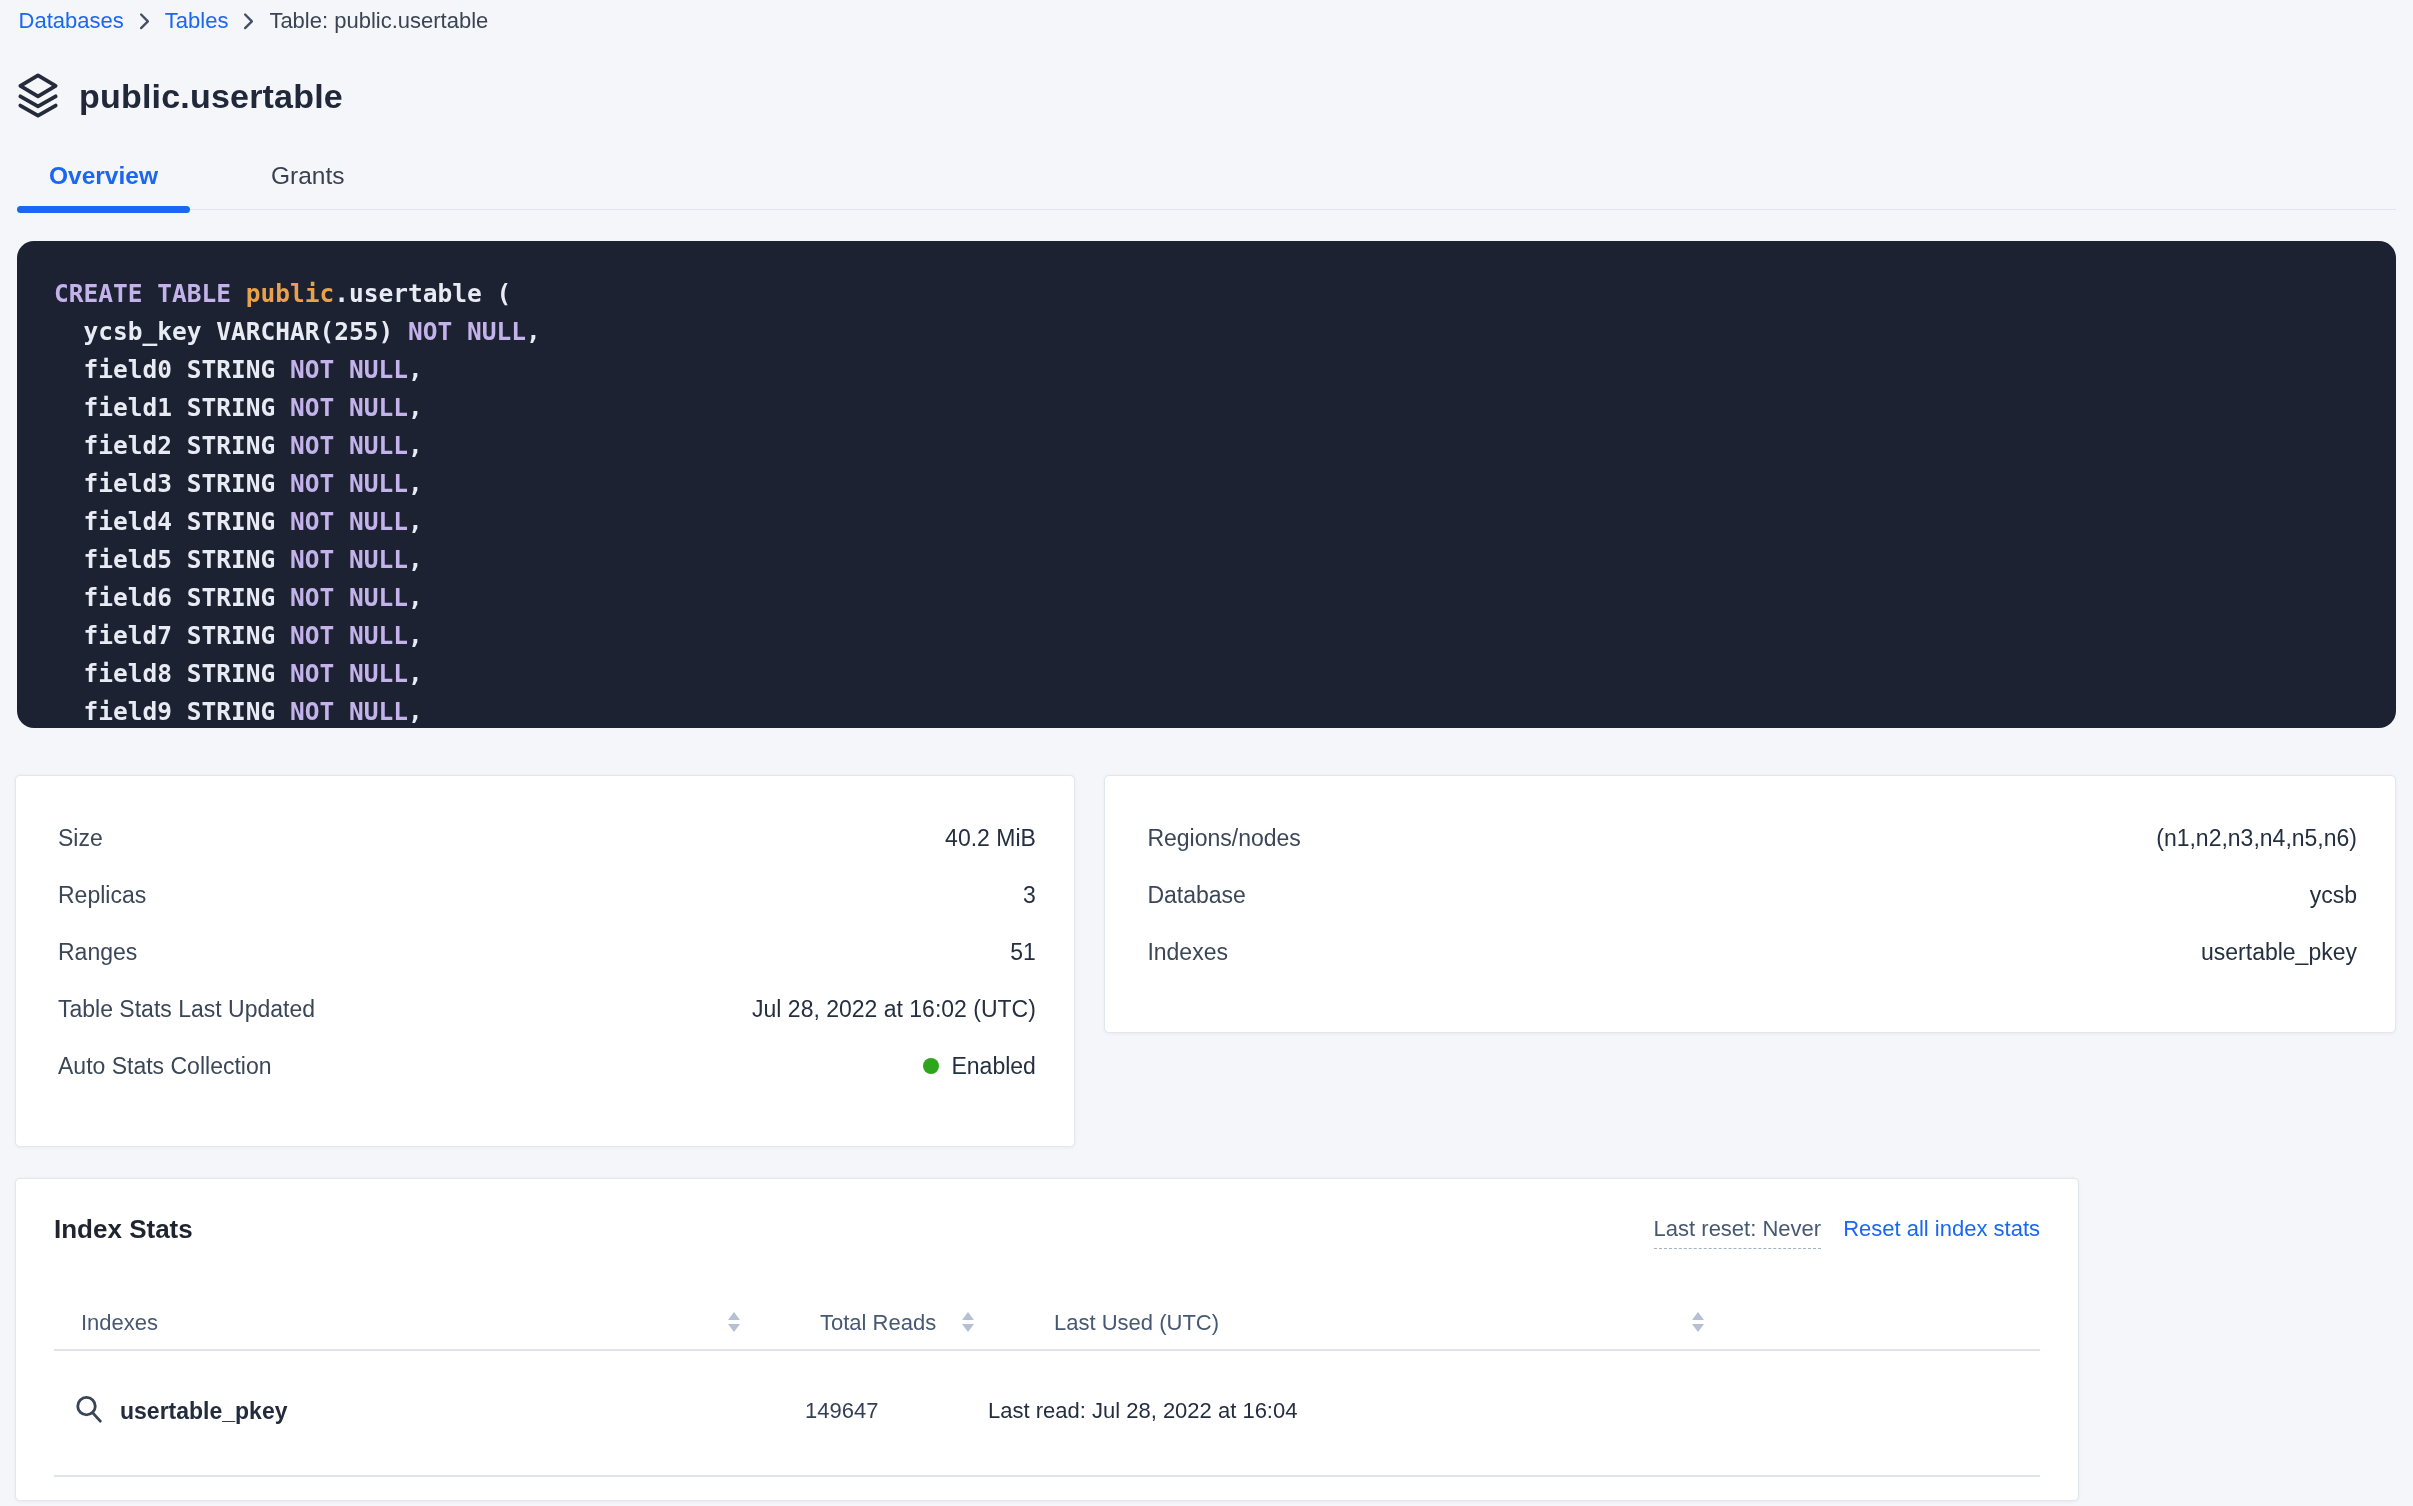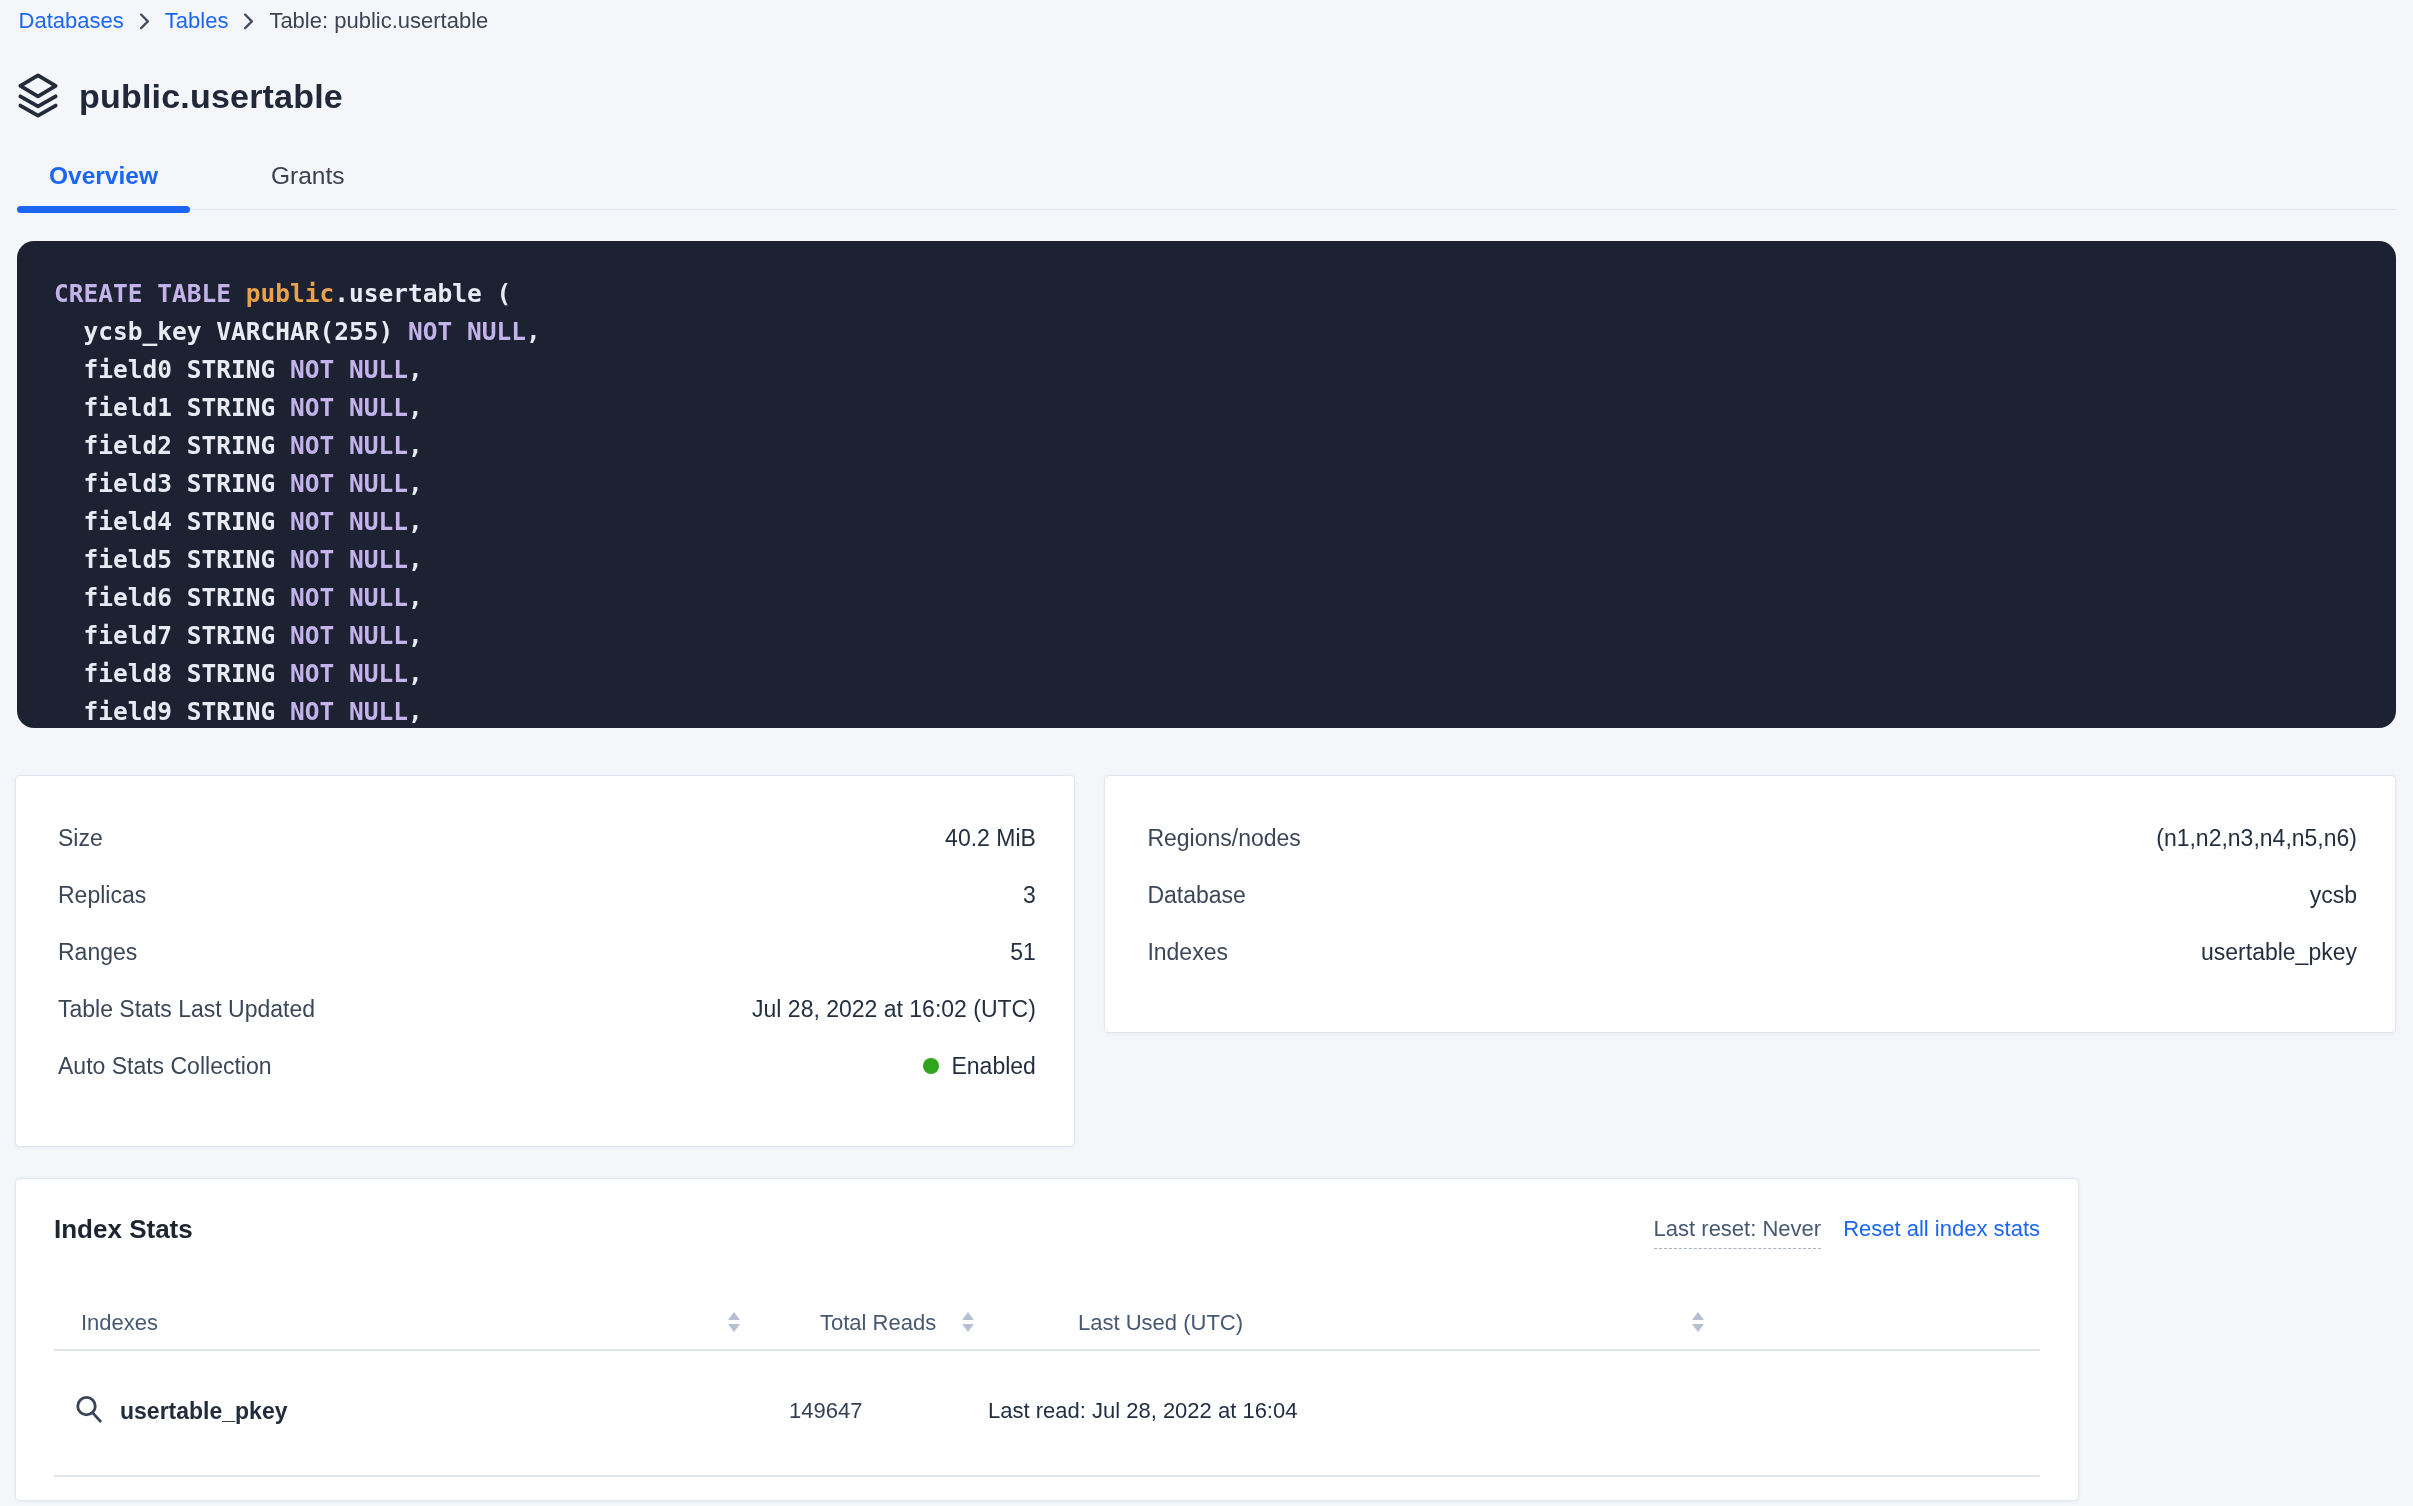--- a/index.html
+++ b/index.html
@@ -98,32 +98,32 @@
   .last-reset {
     font-size: 22px; color: #475872;
     border-bottom: 1.7px dashed #a8b1c0; padding-bottom: 6.7px; cursor: default;
   }
   .reset-link { font-size: 22px; color: #1b66f2; text-decoration: none; cursor: pointer; }
 
   .itable-header { position: relative; height: 34px; margin-top: 61px; }
   .ith { position: absolute; top: 0; font-size: 22px; color: #475872; cursor: pointer; }
   .ith.c-indexes { left: 27px; }
   .ith.c-reads   { left: 766px; }
-  .ith.c-used    { left: 1024px; }
+  .ith.c-used    { left: 1000px; }
   .sort-icon { position: absolute; top: 1.7px; display: inline-flex; flex-direction: column; gap: 4.2px; align-items: center; cursor: pointer; }
   .sort-icon.a1 { left: 674px; } .sort-icon.a2 { left: 908px; } .sort-icon.a3 { left: 1638px; }
   .tri-up    { width: 0; height: 0; border-left: 6.7px solid transparent; border-right: 6.7px solid transparent; border-bottom: 8.4px solid #b7c0d3; }
   .tri-down  { width: 0; height: 0; border-left: 6.7px solid transparent; border-right: 6.7px solid transparent; border-top: 8.4px solid #b7c0d3; }
 
   .itable-divider { height: 1.7px; background: #dfe4ec; margin-top: 5px; }
   .irow { position: relative; height: 119px; }
   .irow .cell { position: absolute; top: 50%; transform: translateY(-50%); }
   .irow-name { left: 66px; font-size: 23px; font-weight: 700; color: #232c3d; cursor: pointer; }
   .irow-icon { left: 20px; }
-  .irow-reads { left: 735px; font-size: 22px; color: #333f52; }
+  .irow-reads { left: 751px; font-size: 22px; color: #333f52; }
   .irow-used  { left: 934px; font-size: 22px; color: #232e41; }
 </style>
 </head>
 <body>
 
 <div class="breadcrumb">
   <a class="crumb-link">Databases</a>
   <span class="crumb-sep">
     <svg width="11" height="18.6" viewBox="0 0 13 22">
         <path d="M2.5 3 L10.5 11 L2.5 19" fill="none" stroke="#454f63" stroke-width="2.8" stroke-linecap="round" stroke-linejoin="round"></path>

